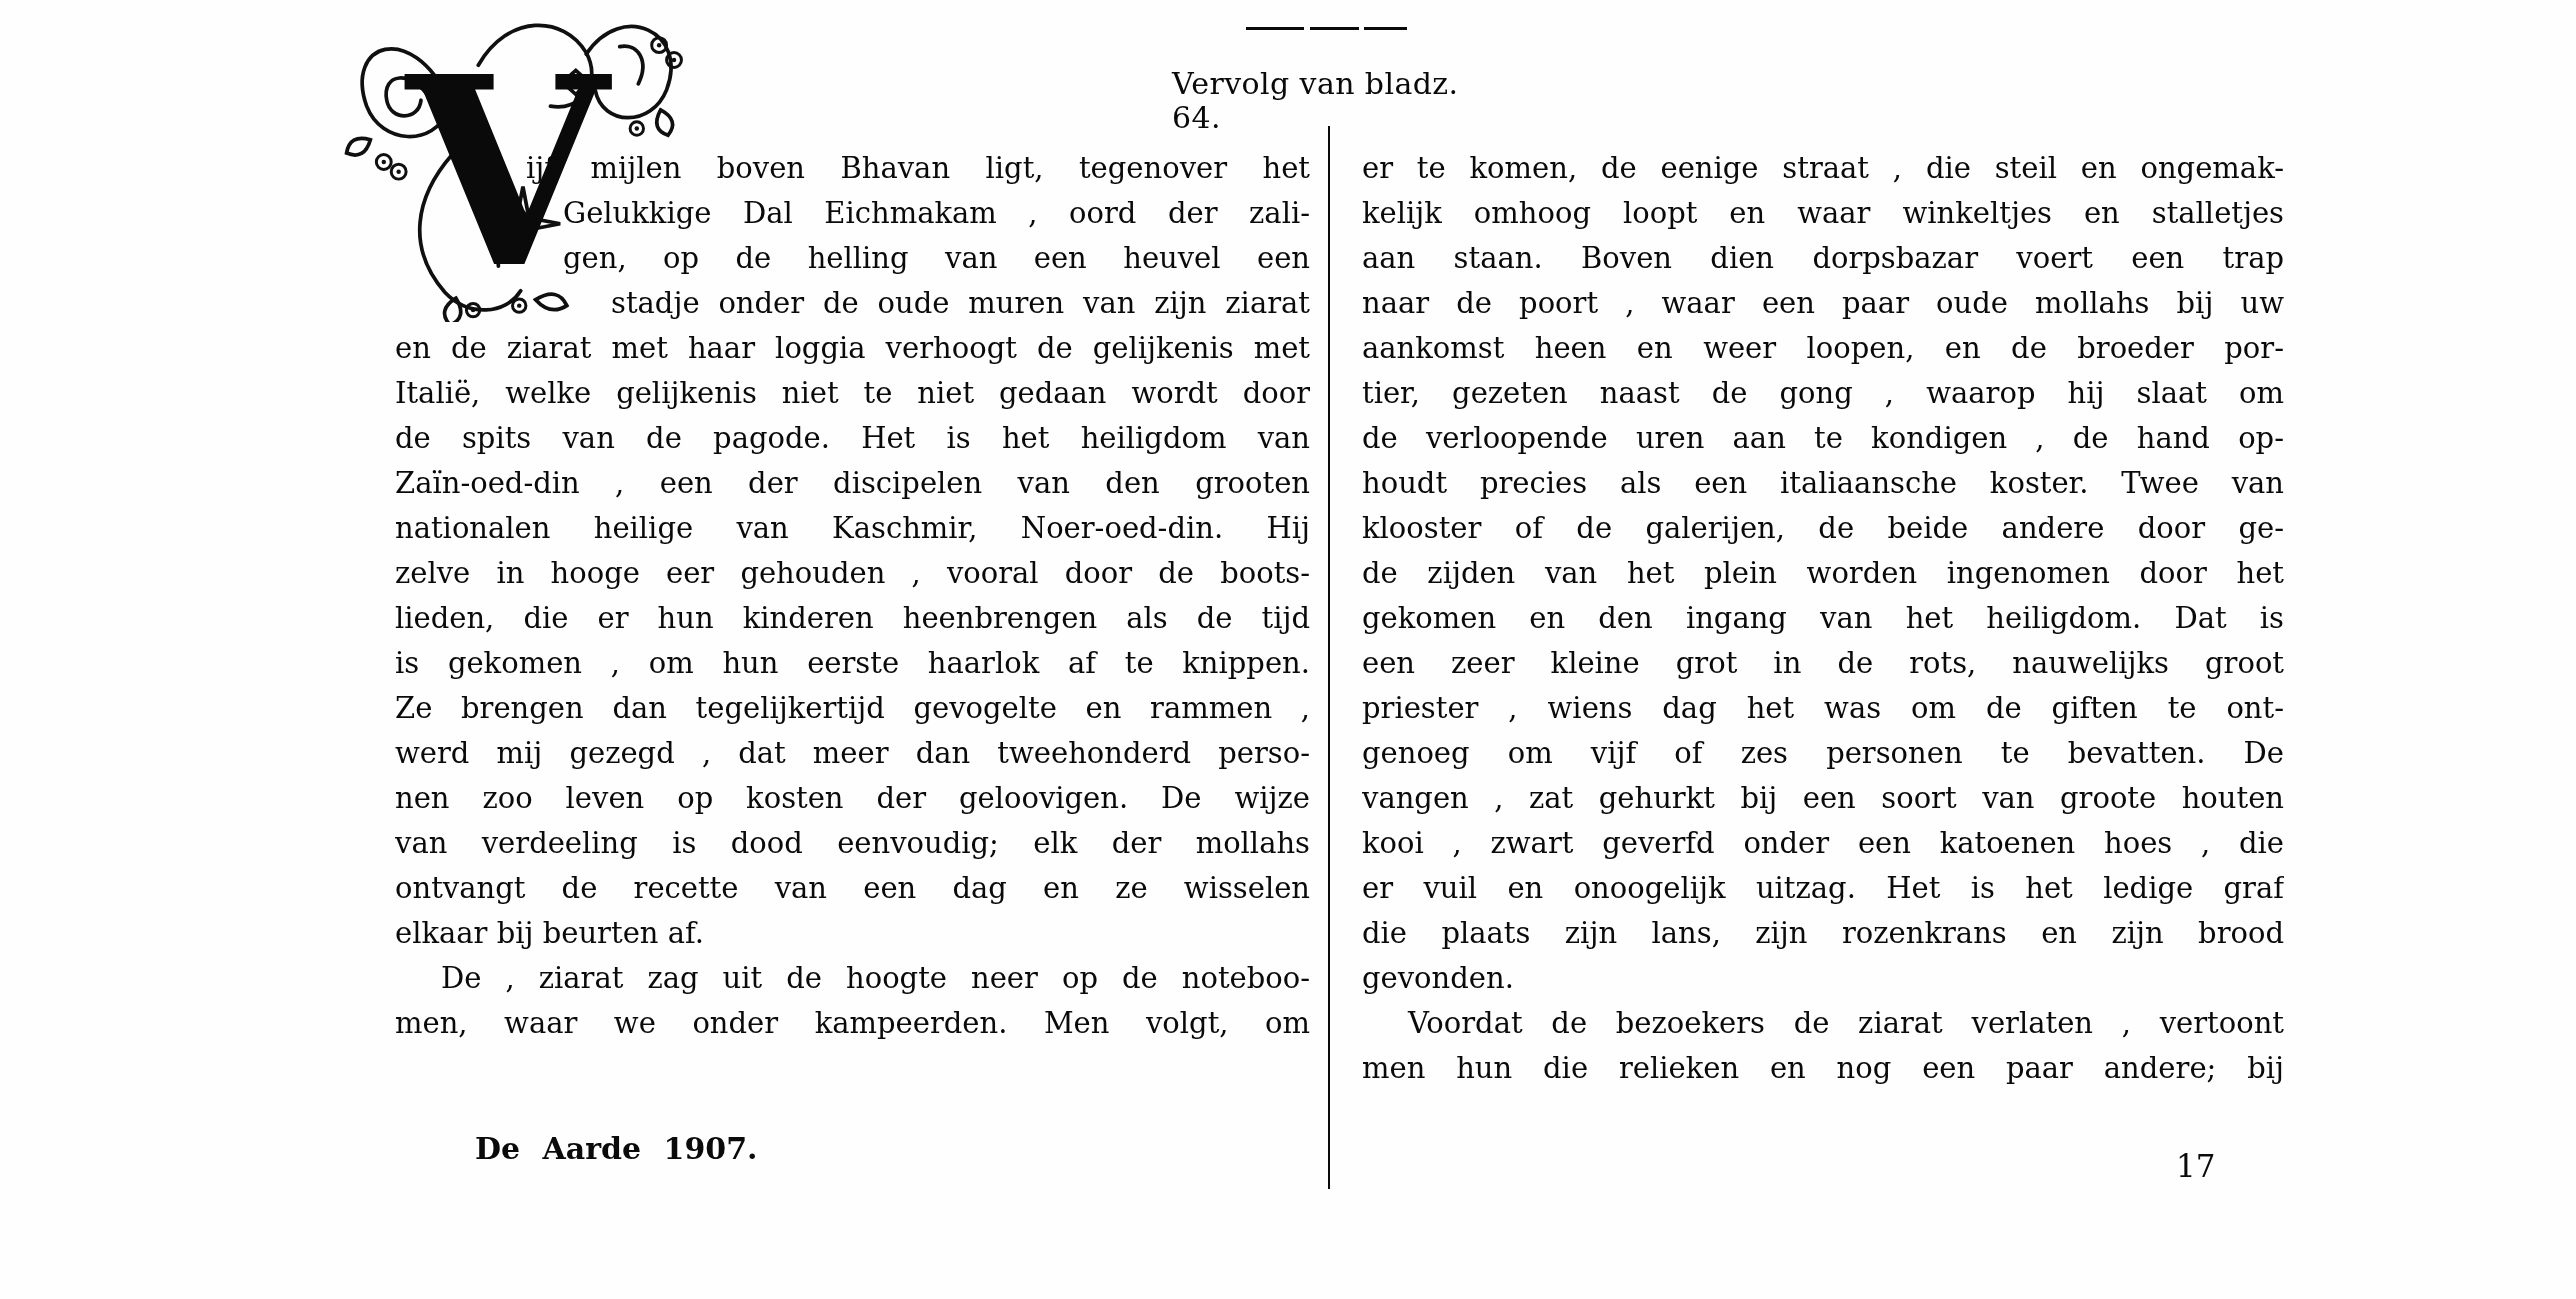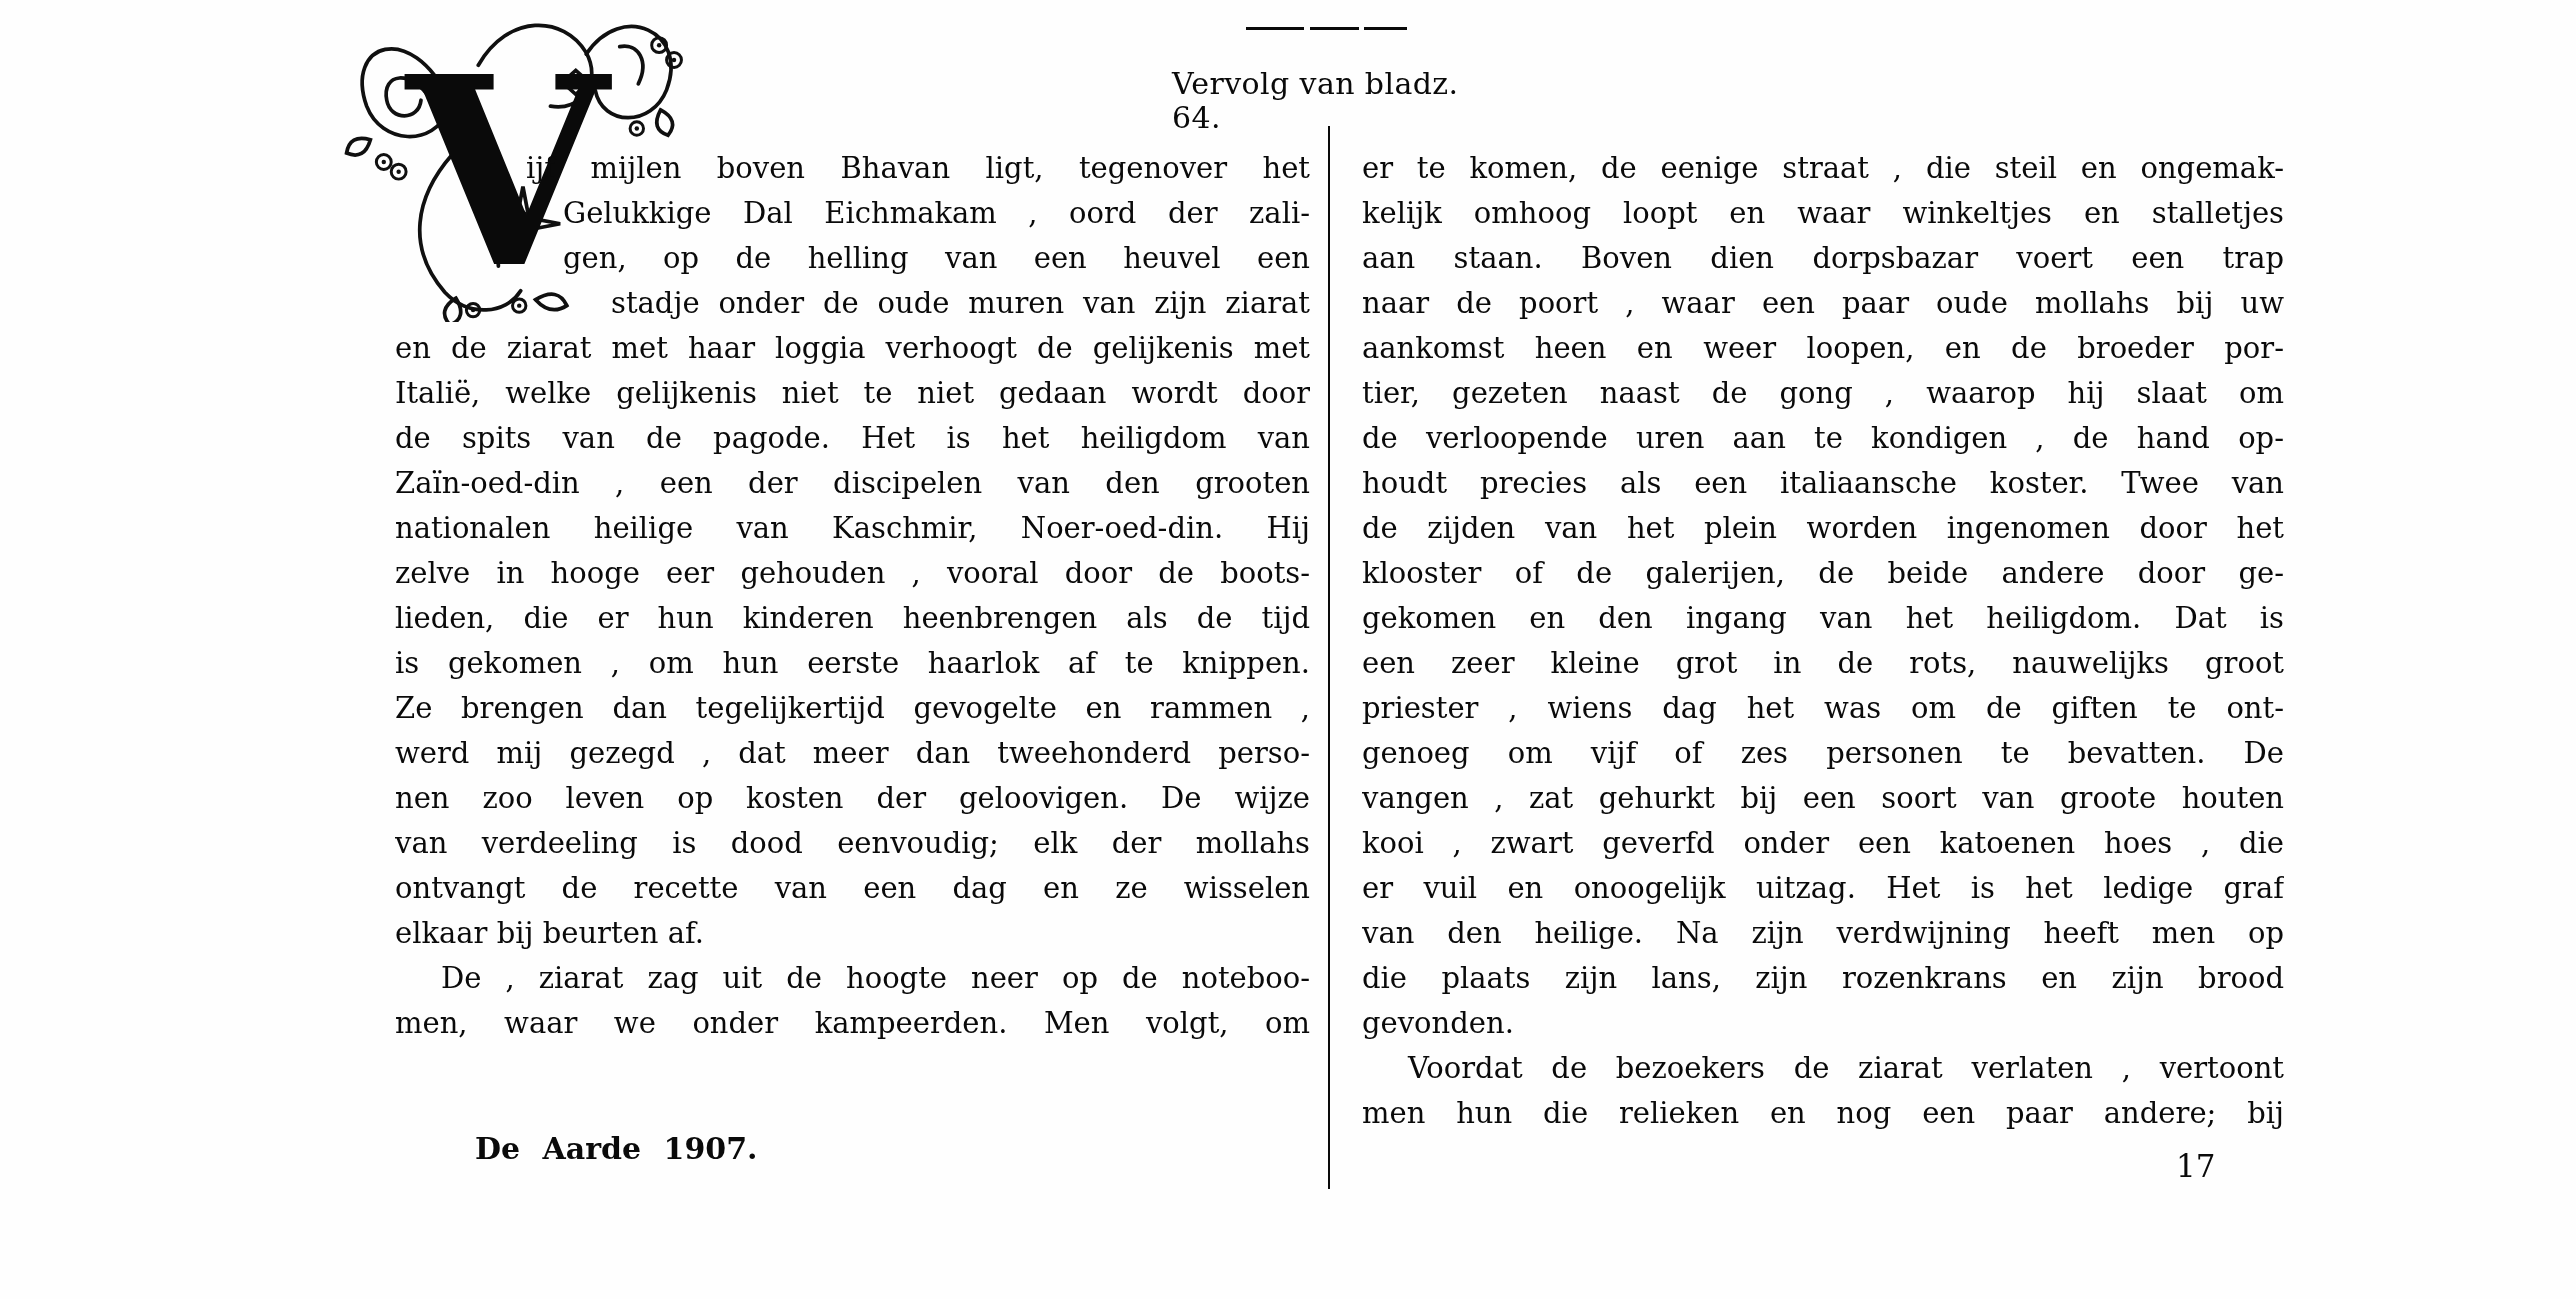--- a/index.html
+++ b/index.html
@@ -131,30 +131,29 @@
 
   <div class="col col-right">
       <div class="line">er te komen, de eenige straat , die steil en ongemak-</div>
       <div class="line">kelijk omhoog loopt en waar winkeltjes en stalletjes</div>
       <div class="line">aan staan. Boven dien dorpsbazar voert een trap</div>
       <div class="line">naar de poort , waar een paar oude mollahs bij uw</div>
       <div class="line">aankomst heen en weer loopen, en de broeder por-</div>
       <div class="line">tier, gezeten naast de gong , waarop hij slaat om</div>
       <div class="line">de verloopende uren aan te kondigen , de hand op-</div>
       <div class="line">houdt precies als een italiaansche koster. Twee van</div>
+      <div class="line">klooster of de galerijen, de beide andere door ge-</div>
       <div class="line">de zijden van het plein worden ingenomen door het</div>
-      <div class="line">klooster of de galerijen, de beide andere door ge-</div>
       <div class="line">gekomen en den ingang van het heiligdom. Dat is</div>
       <div class="line">een zeer kleine grot in de rots, nauwelijks groot</div>
       <div class="line">priester , wiens dag het was om de giften te ont-</div>
       <div class="line">genoeg om vijf of zes personen te bevatten. De</div>
       <div class="line">vangen , zat gehurkt bij een soort van groote houten</div>
       <div class="line">kooi , zwart geverfd onder een katoenen hoes , die</div>
       <div class="line">er vuil en onoogelijk uitzag. Het is het ledige graf</div>
-      <div class="line">van den heilige. Na zijn verdwijning heeft men op</div>
       <div class="line">die plaats zijn lans, zijn rozenkrans en zijn brood</div>
       <div class="line flush">gevonden.</div>
       <div class="line indent">Voordat de bezoekers de ziarat verlaten , vertoont</div>
       <div class="line">men hun die relieken en nog een paar andere; bij</div>
     </div>
 
   <div class="source-citation">De Aarde 1907.</div>
 
   <div class="page-number">17</div>
 

